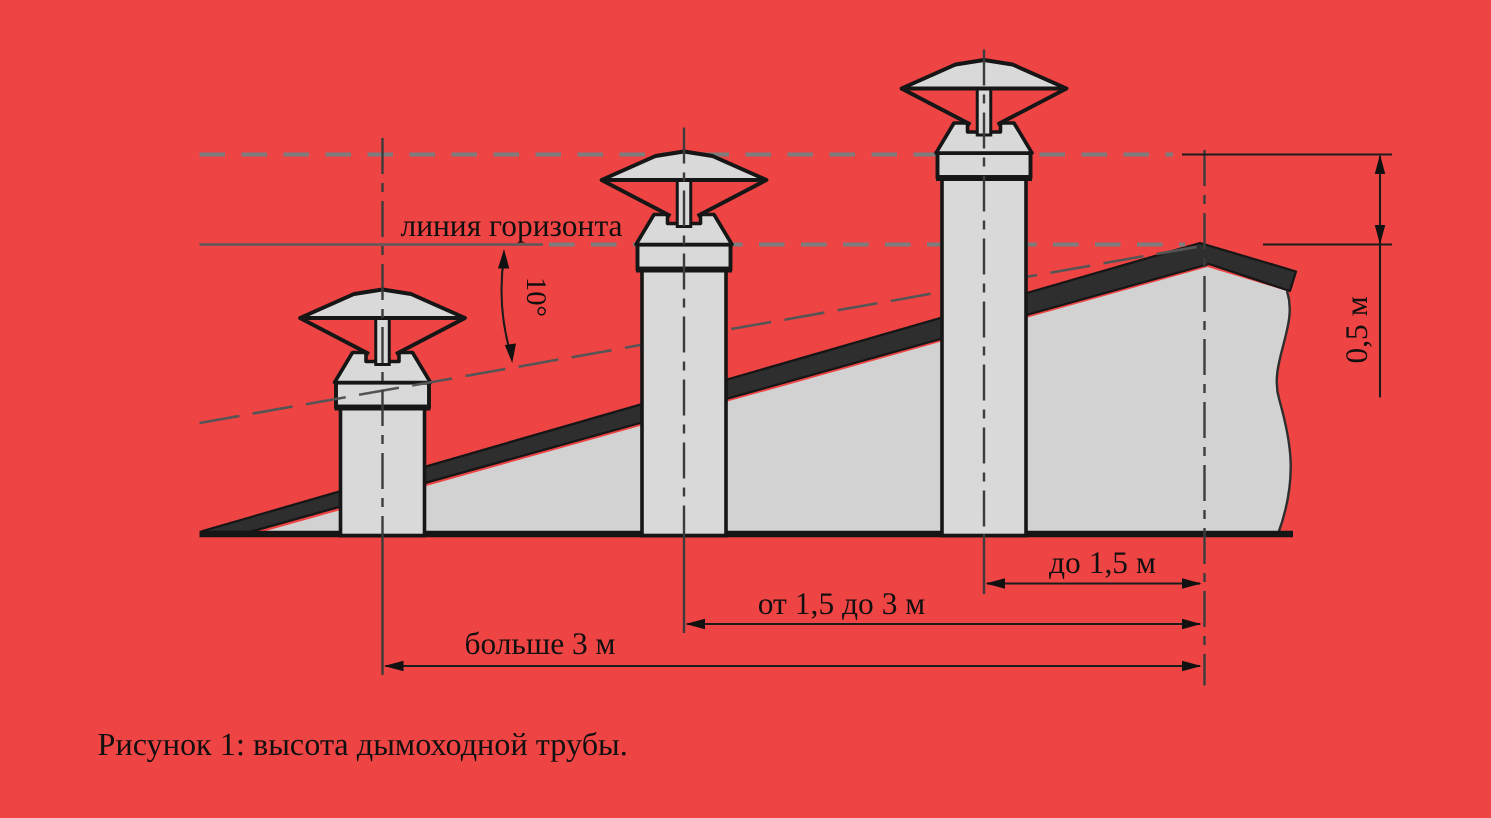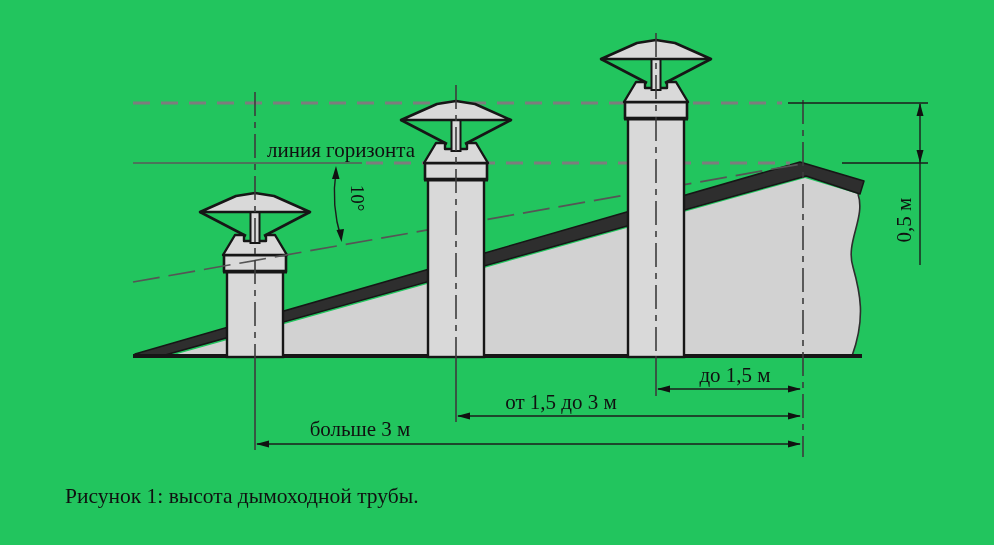--- a/index.html
+++ b/index.html
@@ -1,16 +1,16 @@
 <!DOCTYPE html>
 <html><head>
 <meta charset="utf-8">
 <style>
   html,body{margin:0;padding:0;background:#ffffff;}
-  .stage{position:relative;width:994px;height:545px;background:#22c55e;overflow:hidden;}
+  .stage{position:relative;width:994px;height:545px;background:#ef4444;overflow:hidden;}
   svg{position:absolute;left:0;top:0;}
   text{font-family:"Liberation Serif","DejaVu Serif",serif;fill:#101010;}
   .lbl{font-size:21px;}
   .lbl-sm{font-size:19px;}
   .caption{font-size:21.5px;}
 </style>
 </head>
 <body>
 
 <div class="stage">

